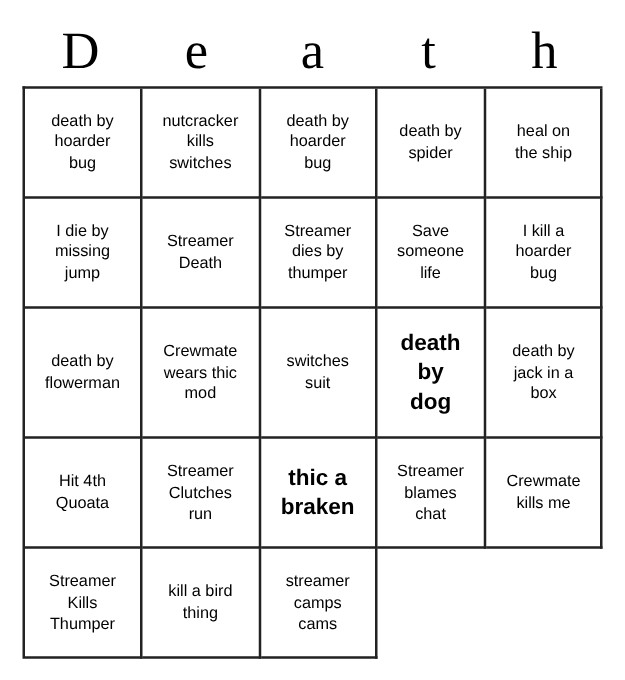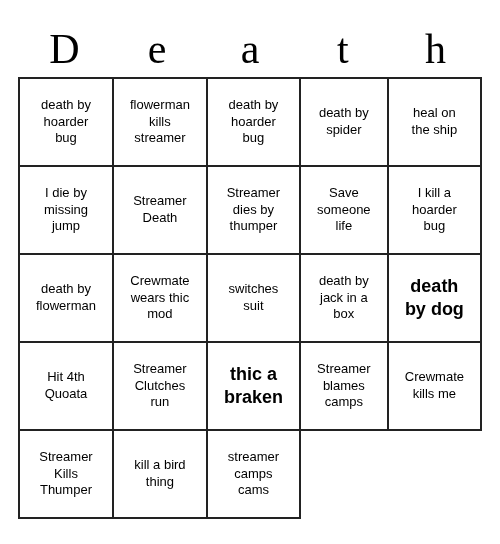--- a/index.html
+++ b/index.html
@@ -59,36 +59,36 @@
 <div class="bingo-container">
   <div class="bingo-title">
   <span>D</span>
       <span>e</span>
       <span>a</span>
       <span>t</span>
       <span>h</span>
     </div>
   <div class="bingo-grid">
   <div class="bingo-cell">death by hoarder bug</div>
-      <div class="bingo-cell">flowerman kills streamer</div>
+      <div class="bingo-cell">nutcracker kills switches</div>
       <div class="bingo-cell">death by hoarder bug</div>
       <div class="bingo-cell">death by spider</div>
       <div class="bingo-cell">heal on the ship</div>
       <div class="bingo-cell">I die by missing jump</div>
       <div class="bingo-cell">Streamer Death</div>
       <div class="bingo-cell">Streamer dies by thumper</div>
       <div class="bingo-cell">Save someone life</div>
       <div class="bingo-cell">I kill a hoarder bug</div>
       <div class="bingo-cell">death by flowerman</div>
       <div class="bingo-cell">Crewmate wears thic mod</div>
       <div class="bingo-cell">switches suit</div>
+      <div class="bingo-cell bold-large">death by dog</div>
       <div class="bingo-cell">death by jack in a box</div>
-      <div class="bingo-cell bold-large">death by dog</div>
       <div class="bingo-cell">Hit 4th Quoata</div>
       <div class="bingo-cell">Streamer Clutches run</div>
       <div class="bingo-cell bold-large">thic a braken</div>
-      <div class="bingo-cell">Streamer blames camps</div>
+      <div class="bingo-cell">Streamer blames chat</div>
       <div class="bingo-cell">Crewmate kills me</div>
       <div class="bingo-cell">Streamer Kills Thumper</div>
       <div class="bingo-cell">kill a bird thing</div>
       <div class="bingo-cell">streamer camps cams</div>
     </div>
 </div>
 
 </body></html>

